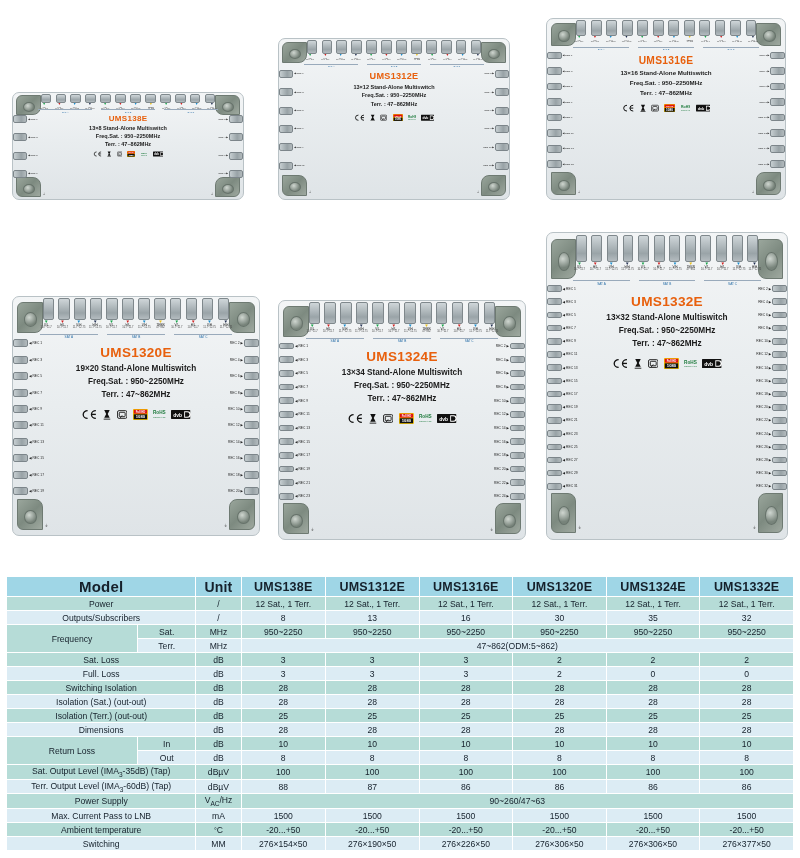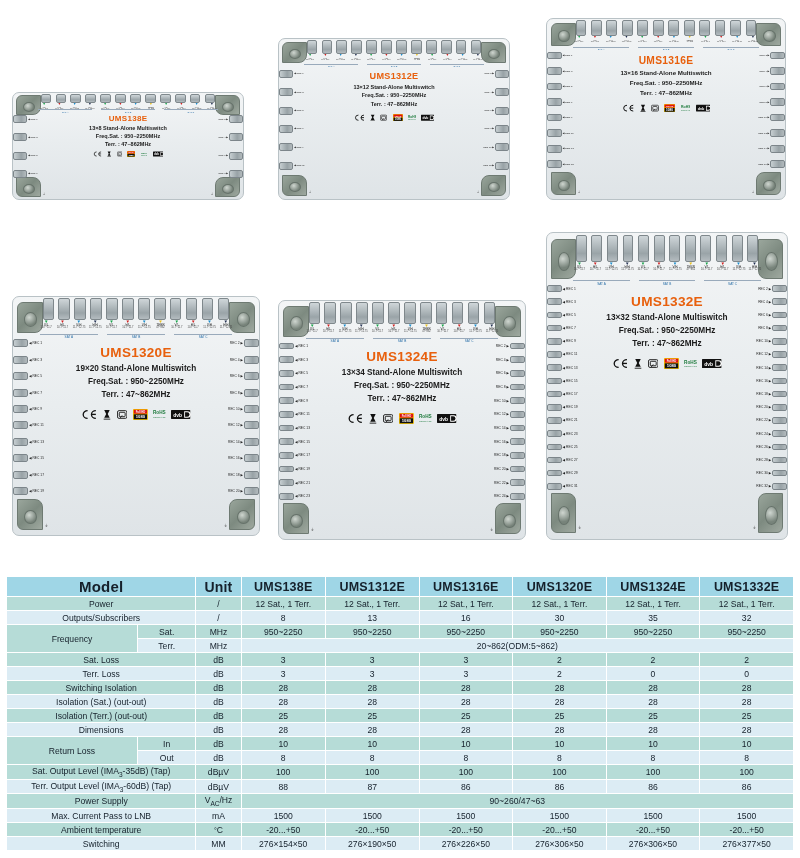--- a/index.html
+++ b/index.html
@@ -1347,34 +1347,34 @@
             <td>950~2250</td>
             <td>950~2250</td>
             <td>950~2250</td>
             <td>950~2250</td>
             <td>950~2250</td>
             <td>950~2250</td>
           </tr>
           <tr class="band-b">
             <td class="sublab">Terr.</td>
             <td>MHz</td>
-            <td colspan="6">20~862(ODM:5~862)</td>
+            <td colspan="6">47~862(ODM:5~862)</td>
           </tr>
           <tr class="band-a">
             <td class="rowlab" colspan="2">Sat. Loss</td>
             <td>dB</td>
             <td>3</td>
             <td>3</td>
             <td>3</td>
             <td>2</td>
             <td>2</td>
             <td>2</td>
           </tr>
           <tr class="band-b">
-            <td class="rowlab" colspan="2">Terr. Loss</td>
+            <td class="rowlab" colspan="2">Full. Loss</td>
             <td>dB</td>
             <td>3</td>
             <td>3</td>
             <td>3</td>
             <td>2</td>
             <td>0</td>
             <td>0</td>
           </tr>
           <tr class="band-a">
             <td class="rowlab" colspan="2">Switching Isolation</td>

